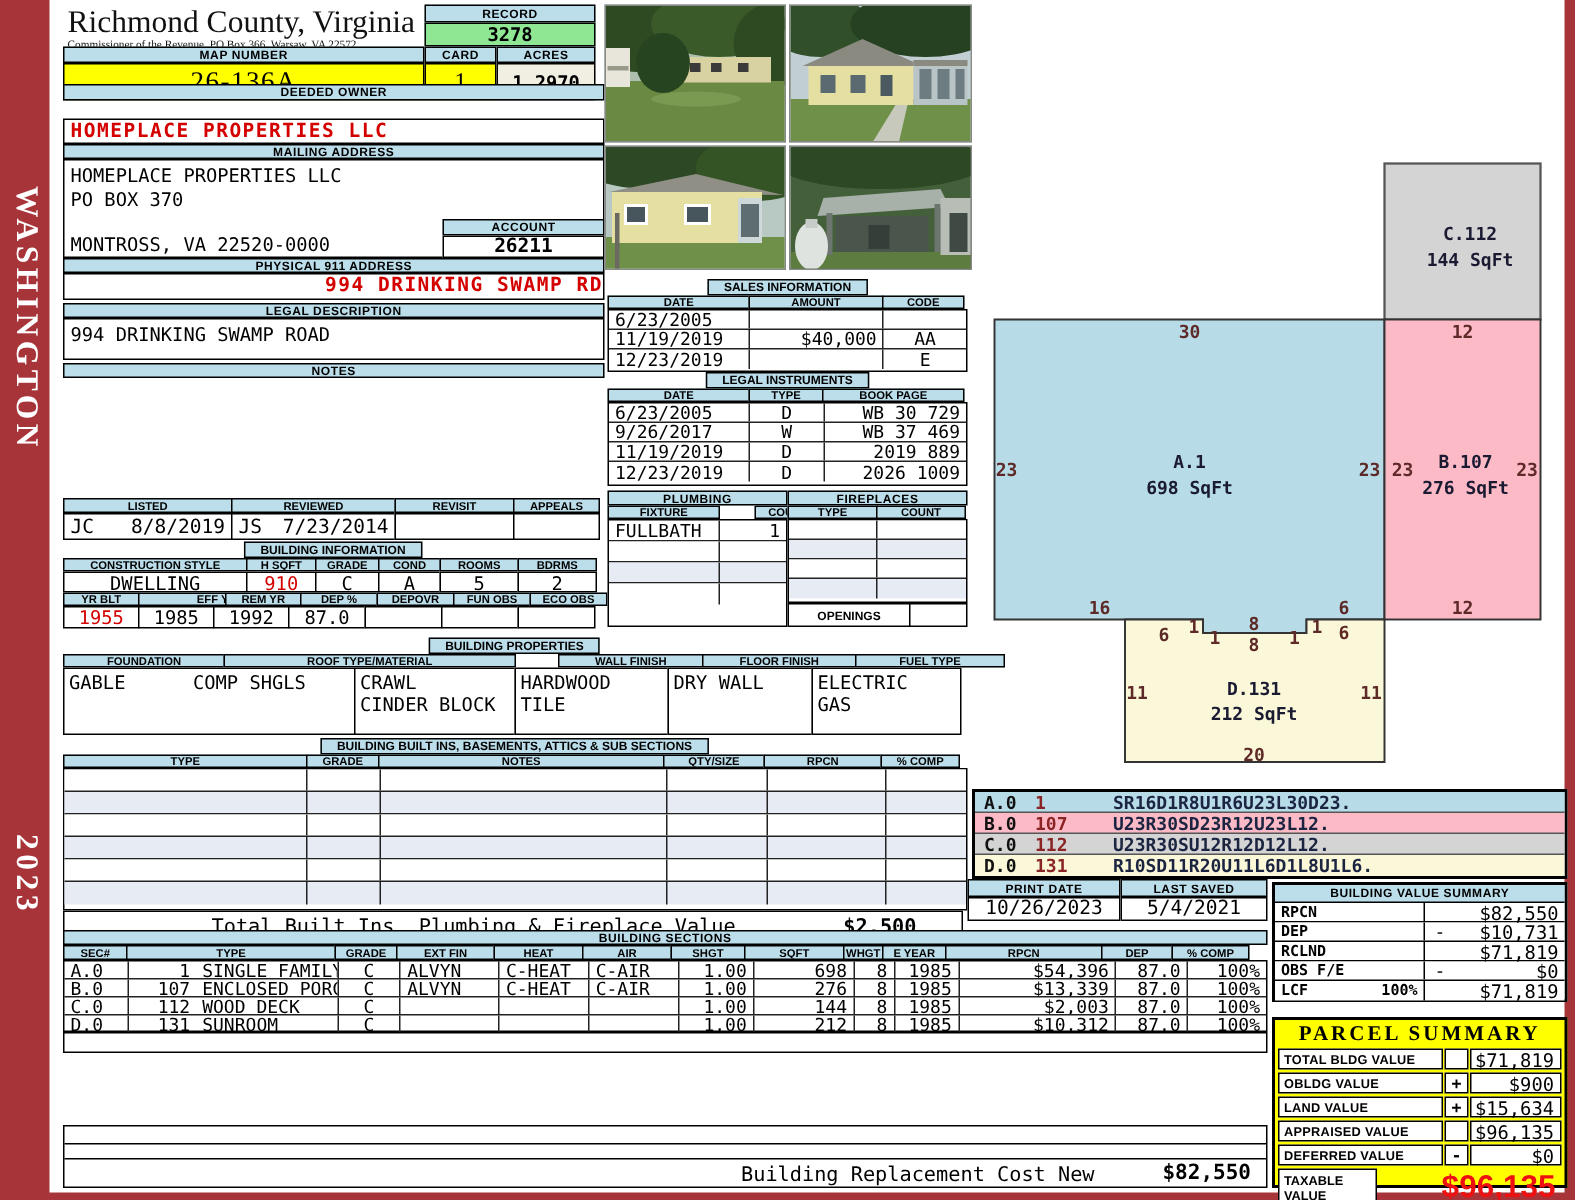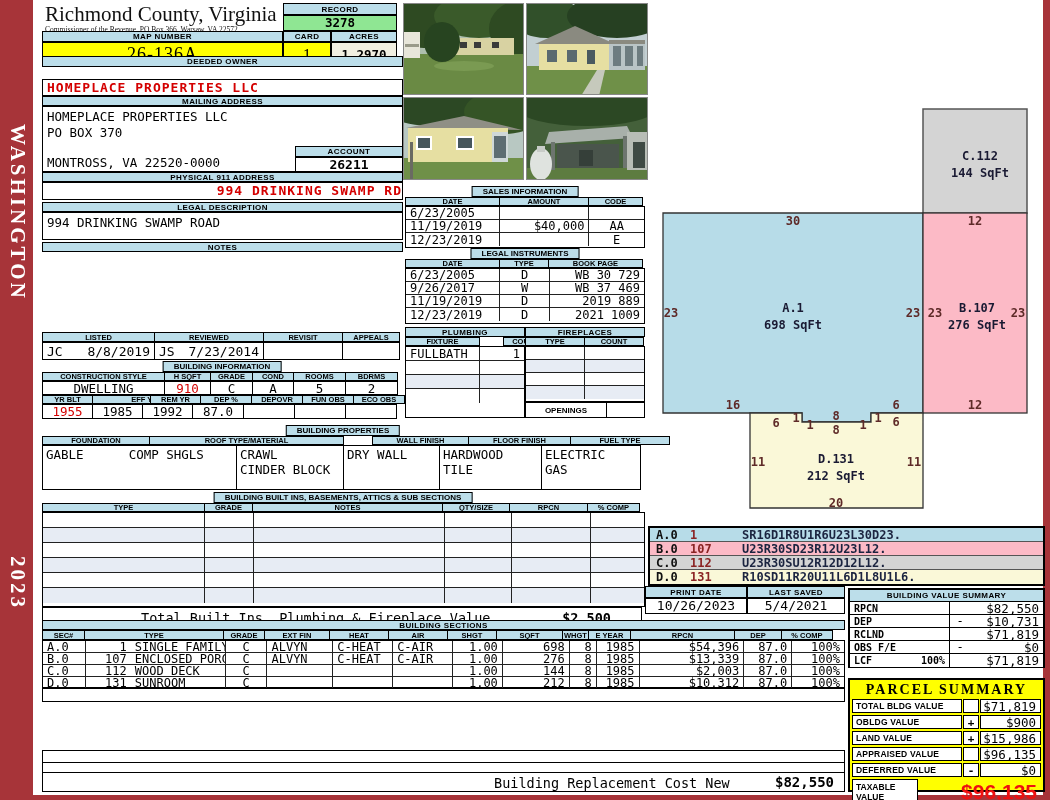--- a/index.html
+++ b/index.html
@@ -156,25 +156,25 @@
     </div>
   <div class="vcells" style="left:42px;top:445px;height:45px;">
     <div class="vcell" style="width:195px;align-items:flex-start;justify-content:flex-start;padding:1px 3px;">
       <span>GABLE</span>
       <span style="margin-left:45px;">COMP SHGLS</span>
     </div>
     <div class="vcell" style="width:108px;flex-direction:column;align-items:flex-start;justify-content:flex-start;padding:1px 3px;">
       <div>CRAWL</div>
       <div>CINDER BLOCK</div>
     </div>
-    <div class="vcell" style="width:97px;align-items:flex-start;justify-content:flex-start;padding:1px 3px;">DRY WALL</div>
     <div class="vcell" style="width:103px;flex-direction:column;align-items:flex-start;justify-content:flex-start;padding:1px 3px;">
       <div>HARDWOOD</div>
       <div>TILE</div>
     </div>
+    <div class="vcell" style="width:97px;align-items:flex-start;justify-content:flex-start;padding:1px 3px;">DRY WALL</div>
     <div class="vcell" style="width:100px;flex-direction:column;align-items:flex-start;justify-content:flex-start;padding:1px 3px;">
       <div>ELECTRIC</div>
       <div>GAS</div>
     </div>
   </div>
 
   <div class="tbar" style="left:343px;top:492px;">BUILDING BUILT INS, BASEMENTS, ATTICS &amp; SUB SECTIONS</div>
   <div class="hrow" id="bib-h" style="left:42px;top:503px;height:9px;">
       <div class="hcell" style="width: 163px;">TYPE</div>
       <div class="hcell" style="width: 49px;">GRADE</div>
@@ -350,21 +350,21 @@
         <div class="tcell" style="width: 95px; justify-content: flex-end;">WB 37 469</div>
       </div>
       <div class="trow" style="height: 13px;">
         <div class="tcell" style="width: 95px; justify-content: flex-start;">11/19/2019</div>
         <div class="tcell" style="width: 50px; justify-content: center;">D</div>
         <div class="tcell" style="width: 95px; justify-content: flex-end;">2019 889</div>
       </div>
       <div class="trow" style="height: 13px;">
         <div class="tcell" style="width: 95px; justify-content: flex-start;">12/23/2019</div>
         <div class="tcell" style="width: 50px; justify-content: center;">D</div>
-        <div class="tcell" style="width: 95px; justify-content: flex-end;">2021 1009</div>
+        <div class="tcell" style="width: 95px; justify-content: flex-end;">2026 1009</div>
       </div>
     </div>
 
   <div class="bar" style="left:405px;top:327px;width:120px;height:10px;">PLUMBING</div>
   <div class="bar" style="left:525px;top:327px;width:120px;height:10px;">FIREPLACES</div>
   <div class="hrow" id="plumb-h" style="left:405px;top:337px;height:9px;gap:24px;">
       <div class="hcell" style="width: 75px;">FIXTURE</div>
       <div class="hcell" style="width: 45px;">COUNT</div>
     </div>
   <div class="hrow" id="fire-h" style="left:525px;top:337px;height:9px;">
@@ -614,21 +614,21 @@
           <div class="ps-val">$71,819</div>
         </div>
         <div class="ps-row">
           <div class="ps-label">OBLDG VALUE</div>
           <div class="ps-op">+</div>
           <div class="ps-val">$900</div>
         </div>
         <div class="ps-row">
           <div class="ps-label">LAND VALUE</div>
           <div class="ps-op">+</div>
-          <div class="ps-val">$15,986</div>
+          <div class="ps-val">$15,634</div>
         </div>
         <div class="ps-row">
           <div class="ps-label">APPRAISED VALUE</div>
           <div class="ps-op"></div>
           <div class="ps-val">$96,135</div>
         </div>
         <div class="ps-row">
           <div class="ps-label">DEFERRED VALUE</div>
           <div class="ps-op">-</div>
           <div class="ps-val">$0</div>

